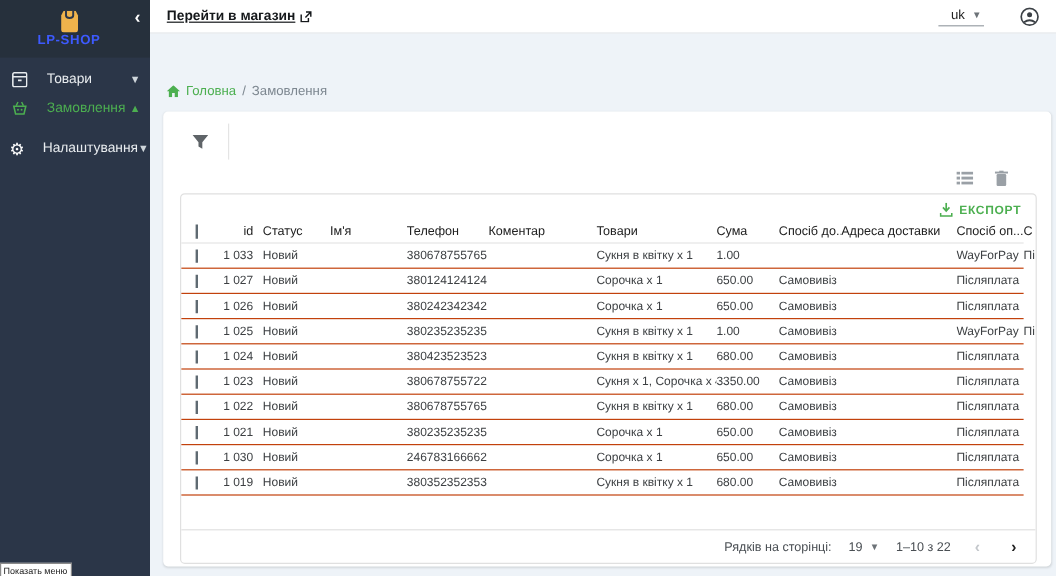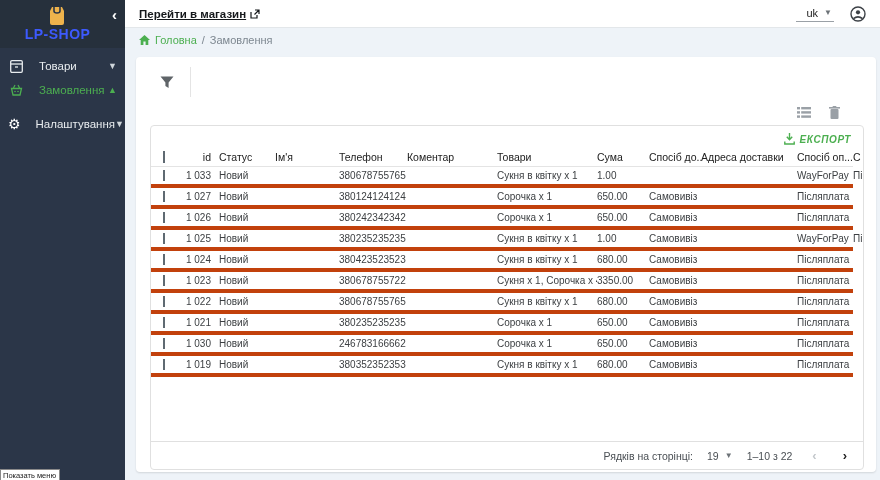--- a/index.html
+++ b/index.html
@@ -4,59 +4,59 @@
 <style>
   * { margin:0; padding:0; box-sizing:border-box; }
   html,body { width:880px; height:480px; overflow:hidden; background:#eef3f8;
     font-family:"Liberation Sans", sans-serif; }
   .app { display:flex; width:880px; height:480px; position:relative; }
 
   
   .sidebar { width:125px; height:480px; background:#2b3648; color:#e8ecef; flex:0 0 125px; }
   .sb-head { height:48px; background:#26303c; position:relative; display:flex; align-items:center; justify-content:center; }
   .logo { display:flex; flex-direction:column; align-items:center; margin-right:10px; }
-  .logo-text { color:#3d5afe; font-size:14px; font-weight:bold; letter-spacing:.5px; margin-top:1px; }
+  .logo-text { color:#3d5afe; font-size:11px; font-weight:bold; letter-spacing:.5px; margin-top:1px; }
   .collapse { position:absolute; right:8px; top:8px; color:#fff; font-size:15px; font-weight:bold; cursor:pointer; line-height:14px; }
   .sb-menu { padding-top:6px; font-size:11.5px; }
   .sb-item { height:24px; display:flex; align-items:center; padding:0 8px; cursor:pointer; }
   .sb-item .ic { width:16px; display:flex; justify-content:center; margin-right:15px; }
   .sb-item .lbl { flex:1; }
   .sb-item .chev { font-size:9px; color:#cfd6db; }
   .sb-item.green, .sb-item.green .chev { color:#4caf50; }
   .sb-sub { height:24px; background:#3a4554; display:flex; align-items:center; padding:0 8px; color:#a8b5ba; cursor:pointer; font-size:11.5px; }
   .sb-sub .ic { width:16px; display:flex; justify-content:center; margin-right:15px; }
   .gap { height:10px; }
   .gear { font-size:14px; line-height:14px; color:#fff; }
 
   
   .main { flex:1; display:flex; flex-direction:column; min-width:0; }
   .topbar { height:28px; background:#fff; border-bottom:1px solid #e3e7ea; display:flex; align-items:center; padding:0 14px; }
   .store-link { font-size:11.5px; font-weight:bold; color:#15181b; text-decoration:underline; display:flex; align-items:center; gap:4px; cursor:pointer; }
-  .topbar-right { margin-left:auto; display:flex; align-items:center; gap:16px; }
+  .topbar-right { margin-left:auto; display:flex; align-items:center; gap:30px; }
   .lang { font-size:11px; color:#222; border-bottom:1px solid #9aa0a6; padding:1px 2px 2px 10px; display:flex; gap:6px; align-items:center; cursor:pointer; }
   .lang .caret { font-size:8px; color:#6d7378; }
 
-  .breadcrumb { height:24px; display:flex; align-items:center; padding:0 14px; font-size:11px; gap:5px; }
+  .breadcrumb { height:24px; display:flex; align-items:center; padding:0 14px; font-size:11px; gap:5px;margin-top:36px; }
   .bc-home { color:#4caf50; display:flex; align-items:center; gap:4px; cursor:pointer; }
   .bc-sep, .bc-cur { color:#7d8790; }
 
   .card { background:#fff; border-radius:4px; margin:5px 4px 8px 11px; flex:1;
     box-shadow:0 1px 2px rgba(0,0,0,.12); display:flex; flex-direction:column; overflow:hidden; }
   .filter-bar { display:flex; align-items:center; padding:10px 0 9px 24px; }
   .filter-bar .vdiv { width:1px; height:30px; background:#e4e4e4; margin-left:16px; }
   .actions-row { display:flex; justify-content:flex-end; gap:18px; padding:0 36px 6px 0; align-items:center; }
 
   .table-card { border:1px solid #e0e0e0; border-radius:4px; margin:0 12px 2px 14px; flex:1;
     display:flex; flex-direction:column; overflow:hidden; }
-  .export-row { display:flex; justify-content:flex-end; padding:7px 12px 3px 0;font-style:italic; }
+  .export-row { display:flex; justify-content:flex-end; padding:7px 12px 3px 0; }
   .export-btn { color:#4caf50; font-size:10px; font-weight:bold; letter-spacing:.6px; display:flex; align-items:center; gap:5px; cursor:pointer; }
 
   .tbl { width:702px; font-size:10px; color:#3d4043; }
   .trow { display:grid; grid-template-columns:34px 34px 56px 64px 68px 90px 100px 52px 52px 96px 56px 40px;
-    align-items:center; height:21px; border-bottom:4px solid #c2410c; }
+    align-items:center; height:21px; border-bottom:1px solid #c2410c; }
   .trow.head { font-weight:normal; color:#212121; font-size:10.5px; border-bottom:1px solid #e4e4e4; height:19px; }
   .cell { white-space:nowrap; overflow:hidden; padding-right:6px; }
   .c-id { text-align:right; padding-right:8px; }
   .cbx { width:12px; height:12px; border:1.6px solid #5f6a72; border-radius:2px; margin-left:12px; cursor:pointer; background:#fff; }
   .tbl-body-fill { flex:1; }
 
   .pag { border-top:1px solid #e0e0e0; height:28px; display:flex; align-items:center; justify-content:flex-end;
     font-size:10.5px; color:#4a4f54; gap:14px; padding-right:10px; }
   .pag .rpp { display:flex; align-items:center; gap:6px; cursor:pointer; }
   .pag .caret { font-size:8px; color:#6d7378; }

